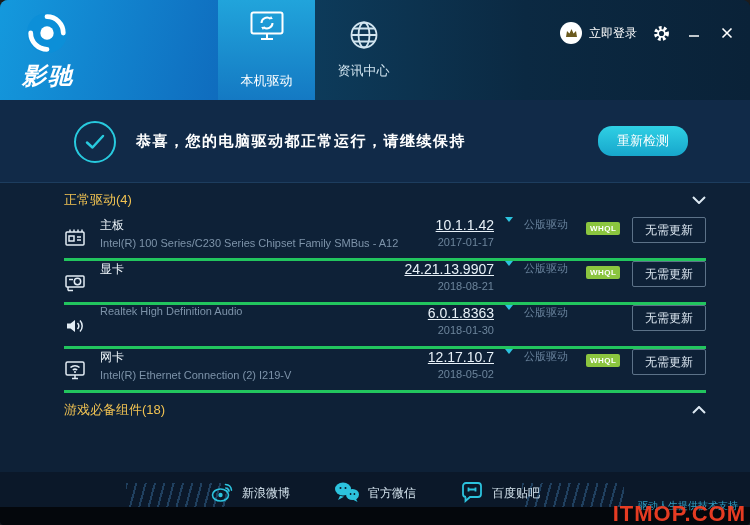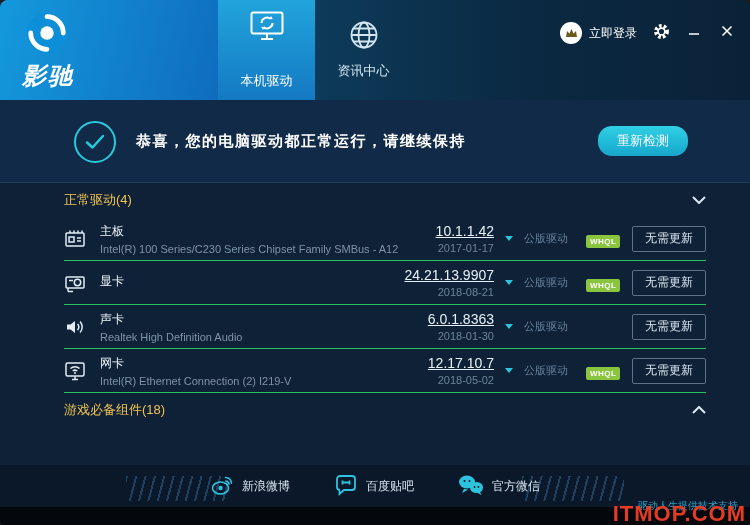--- a/index.html
+++ b/index.html
@@ -16,21 +16,21 @@
             background:linear-gradient(105deg,#1499dd 0%,#0f6cbe 100%); }
   .logo-swirl { position:absolute; left:24px; top:10px; }
   .brand { position:absolute; left:22px; top:60px; font-size:24px; font-weight:bold;
            font-style:italic; color:#ffffff; letter-spacing:2px; }
 
   .tabs { position:absolute; left:218px; top:0; height:100px; display:flex; }
   .tab { width:97px; height:100px; display:flex; flex-direction:column; align-items:center;
          justify-content:center; gap:9px; color:#d2e5f0; font-size:13px; cursor:pointer; }
   .tab.active { background:linear-gradient(180deg,#21a4db,#1479c3); color:#fff;gap:28px; }
 
-  .header-right { position:absolute; right:14px; top:22px; display:flex; align-items:flex-start; gap:15px; }
+  .header-right { position:absolute; right:14px; top:22px; display:flex; align-items:center; gap:15px; }
   .login { display:flex; align-items:center; gap:7px; cursor:pointer; }
   .avatar { width:22px; height:22px; border-radius:50%; background:#ffffff;
             display:flex; align-items:center; justify-content:center; }
   .login-label { color:#ffffff; font-size:12px; }
   .win-icon { display:flex; align-items:center; justify-content:center; width:18px; height:18px; cursor:pointer; }
 
   
   .banner { position:absolute; left:0; top:100px; width:750px; height:83px;
             background:#112a48; border-bottom:1px solid #1d3d5e; }
   .check-circle { position:absolute; left:74px; top:21px; width:42px; height:42px;
@@ -42,42 +42,42 @@
             background:linear-gradient(180deg,#2fd0e4,#17a6cc); border:none; border-radius:14px;
             color:#fff; font-size:13px; cursor:pointer; }
 
   
   .content { position:absolute; left:64px; right:44px; top:183px; }
   .section-header { height:34px; display:flex; align-items:center; justify-content:space-between;
             color:#f0c252; font-size:13px; cursor:pointer; }
   .chev { display:flex; }
   .chev.up svg { transform:rotate(180deg); }
 
-  .driver-row { height:44px; display:flex; align-items:center; border-bottom:1px solid #22c55e; }
+  .driver-row { height:44px; display:flex; border-bottom:3px solid #22c55e; }
   .d-icon { width:36px; color:#e2ecf4; display:flex; align-items:center; }
   .d-info { flex:1; min-width:0; }
   .d-name { font-size:12px; color:#eef5fa; margin-bottom:3px; }
   .d-desc { font-size:11px; color:#7d93a9; white-space:nowrap; overflow:hidden; }
   .d-ver  { width:96px; text-align:right; }
   .d-version { font-size:14px; color:#e8f1f8; text-decoration:underline; display:block;
                margin-bottom:3px; cursor:pointer; }
   .d-date { font-size:11px; color:#6c849b; }
   .d-caret { width:30px; display:flex; justify-content:center; cursor:pointer; }
   .caret { width:0; height:0; border-left:4px solid transparent; border-right:4px solid transparent;
            border-top:5px solid #2cc3de; }
   .d-tag  { width:62px; font-size:11px; color:#67809a; }
   .d-whql { width:46px; }
   .whql-badge { display:inline-block; background:#8bc53f; color:#fff; font-size:8px; font-weight:bold;
            padding:2px 4px; border-radius:2px; letter-spacing:.5px; }
   .whql-badge:empty { display:none; }
   .action-btn { width:74px; height:26px; background:transparent; border:1px solid #5c7288;
            border-radius:2px; color:#dce7f1; font-size:12px; cursor:pointer; }
 
   
-  .footer { position:absolute; left:0; bottom:0; width:750px; height:60px; background:#0b1829; }
+  .footer { position:absolute; left:0; bottom:0; width:750px; height:53px; background:#0b1829; }
   .stripes { position:absolute; top:11px; height:25px; width:102px;
            background:repeating-linear-gradient(105deg,#20405f 0 2px,transparent 2px 9px); }
   .stripes.left  { left:126px; }
   .stripes.right { left:522px; }
   .social { position:absolute; left:50%; top:9px; transform:translateX(-50%);
            display:flex; gap:44px; }
   .social-item { display:flex; align-items:center; gap:8px; color:#d5e4ee; font-size:12px; cursor:pointer; }
   .support { position:absolute; right:12px; bottom:12px; color:#2f9fc4; font-size:10px; z-index:2; }
   .black-bar { position:absolute; left:0; bottom:0; width:750px; height:18px; background:#04070c; }
   .watermark { position:absolute; right:4px; bottom:-2px; font-size:22px; font-weight:bold;
@@ -225,21 +225,20 @@
 
     <div class="driver-row">
       <div class="d-icon">
         <svg width="22" height="22" viewBox="0 0 22 22" fill="none" stroke="currentColor" stroke-width="1.5">
           <path d="M3 8.5v5h3.5L11 17V5L6.5 8.5H3z" fill="currentColor" stroke="none"></path>
           <path d="M13.5 8a4.5 4.5 0 0 1 0 6"></path>
           <path d="M16 5.5a8 8 0 0 1 0 11"></path>
         </svg>
       </div>
       <div class="d-info">
-        <div class="d-name">声卡</div>
         <div class="d-desc">Realtek High Definition Audio</div>
       </div>
       <div class="d-ver">
         <a class="d-version">6.0.1.8363</a>
         <div class="d-date">2018-01-30</div>
       </div>
       <div class="d-caret">
           <span class="caret"></span>
         </div>
       <div class="d-tag">公版驱动</div>
@@ -290,45 +289,45 @@
       <div class="social-item">
         <span>
           <svg width="24" height="22" viewBox="0 0 24 22" fill="none" stroke="#2cc3de" stroke-width="1.6">
             <ellipse cx="10.5" cy="14" rx="8" ry="6"></ellipse>
             <circle cx="10.5" cy="14" r="2.2" fill="#2cc3de" stroke="none"></circle>
             <path d="M15.5 3.5c3.2.2 5.6 2.4 6 5.6" stroke-linecap="round"></path>
             <path d="M15.8 7c1.8.2 3 1.4 3.2 3.2" stroke-linecap="round"></path>
           </svg>
         </span>
         <span>新浪微博</span>
-      </div>
-      <div class="social-item">
-        <span>
-          <svg width="24" height="22" viewBox="0 0 24 22" fill="none" stroke="#2cc3de" stroke-width="1.8">
-            <path d="M3 5a3 3 0 0 1 3-3h12a3 3 0 0 1 3 3v8a3 3 0 0 1-3 3h-8l-4.5 4v-4H6a3 3 0 0 1-3-3z"></path>
-            <path d="M8.5 6.5v4M15.5 6.5v4M8.5 8.5h7"></path>
-          </svg>
-        </span>
-        <span>百度贴吧</span>
       </div>
       <div class="social-item">
         <span>
           <svg width="26" height="22" viewBox="0 0 26 22" fill="#2cc3de">
             <ellipse cx="9" cy="8" rx="8" ry="6.5"></ellipse>
             <path d="M4 19l2-4.2 4 1z"></path>
             <ellipse cx="18.5" cy="13.5" rx="6.5" ry="5.5"></ellipse>
             <path d="M23.5 21l-1.6-3.4-3.2.8z"></path>
             <circle cx="6.5" cy="7" r="1" fill="#0b1829"></circle>
             <circle cx="11.5" cy="7" r="1" fill="#0b1829"></circle>
             <circle cx="16.6" cy="13" r=".9" fill="#0b1829"></circle>
             <circle cx="20.4" cy="13" r=".9" fill="#0b1829"></circle>
           </svg>
         </span>
         <span>官方微信</span>
       </div>
+      <div class="social-item">
+        <span>
+          <svg width="24" height="22" viewBox="0 0 24 22" fill="none" stroke="#2cc3de" stroke-width="1.8">
+            <path d="M3 5a3 3 0 0 1 3-3h12a3 3 0 0 1 3 3v8a3 3 0 0 1-3 3h-8l-4.5 4v-4H6a3 3 0 0 1-3-3z"></path>
+            <path d="M8.5 6.5v4M15.5 6.5v4M8.5 8.5h7"></path>
+          </svg>
+        </span>
+        <span>百度贴吧</span>
+      </div>
     </div>
 
     <div class="support">驱动人生提供技术支持</div>
     <div class="black-bar"></div>
     <div class="watermark">ITMOP.COM</div>
   </div>
 
 </div>
 
 </body></html>

